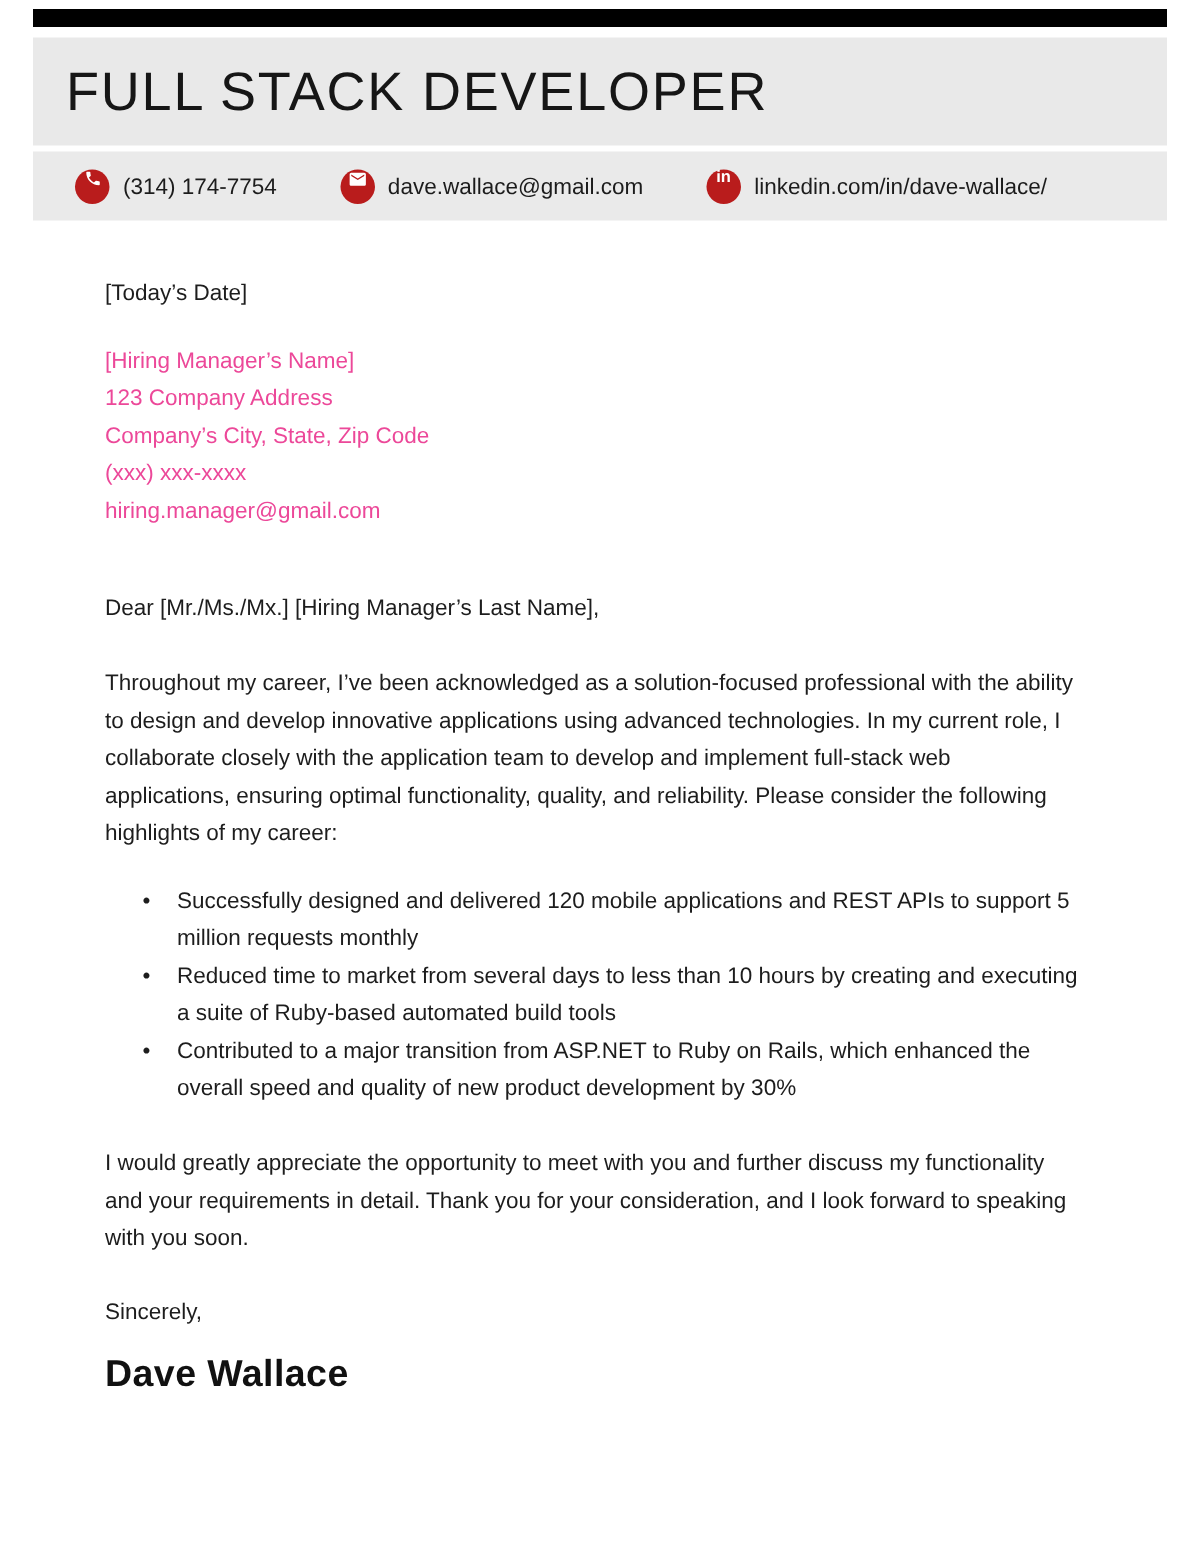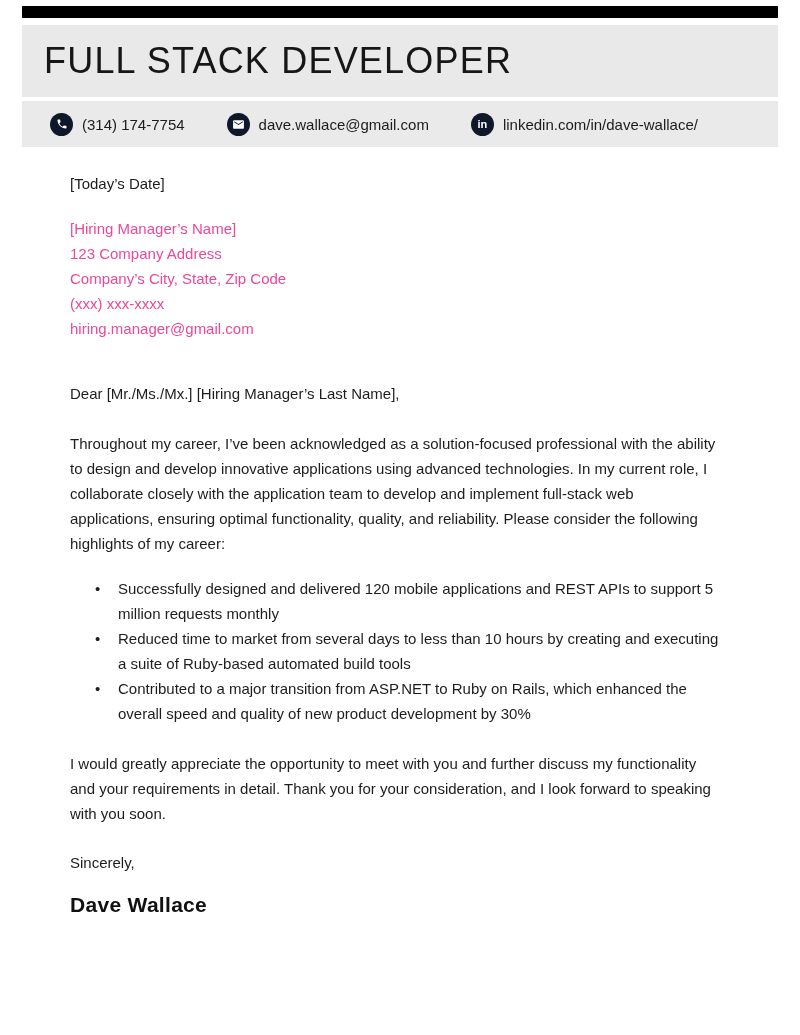--- a/index.html
+++ b/index.html
@@ -50,23 +50,23 @@
   .contact-item {
     display: flex;
     align-items: center;
     cursor: default;
   }
   .contact-item + .contact-item { margin-left: 42px; }
   .cicon {
     width: 23px;
     height: 23px;
     border-radius: 50%;
-    background: #0f172a;
+    background: #b91c1c;
     display: inline-flex;
-    align-items: center;
+    align-items: flex-start;
     justify-content: center;
     flex: 0 0 auto;
   }
   .in-glyph {
     color: #ffffff;
     font-size: 11px;
     font-weight: 700;
     line-height: 1;
     letter-spacing: 0;
   }
@@ -76,21 +76,21 @@
     color: #1c1c1c;
   }
 
   .letter {
     padding: 0 80px 0 70px;
     font-size: 15px;
     line-height: 25px;
     color: #1d1d1d;
   }
 
-  .date-line   { margin-top: 24px; }
+  .date-line   { margin-top: 36px; }
   .recipient   { margin-top: 20px; color: #ec4899; }
   .salutation  { margin-top: 40px; }
   .para-1      { margin-top: 25px; }
   .para-2      { margin-top: 25px; }
 
   ul.highlights {
     margin-top: 20px;
     list-style: none;
   }
   ul.highlights li {
@@ -103,21 +103,21 @@
     position: absolute;
     left: 25px;
     top: 0;
     color: #1d1d1d;
   }
 
   .closing     { margin-top: 25px; }
   .signoff     { margin-top: 24px; }
   .signature {
     margin-top: 17px;
-    font-size: 21px;
+    font-size: 25px;
     font-weight: 700;
     letter-spacing: 0.3px;
     color: #111111;
   }
 </style>
 </head>
 <body>
 
 <div class="page">
 

